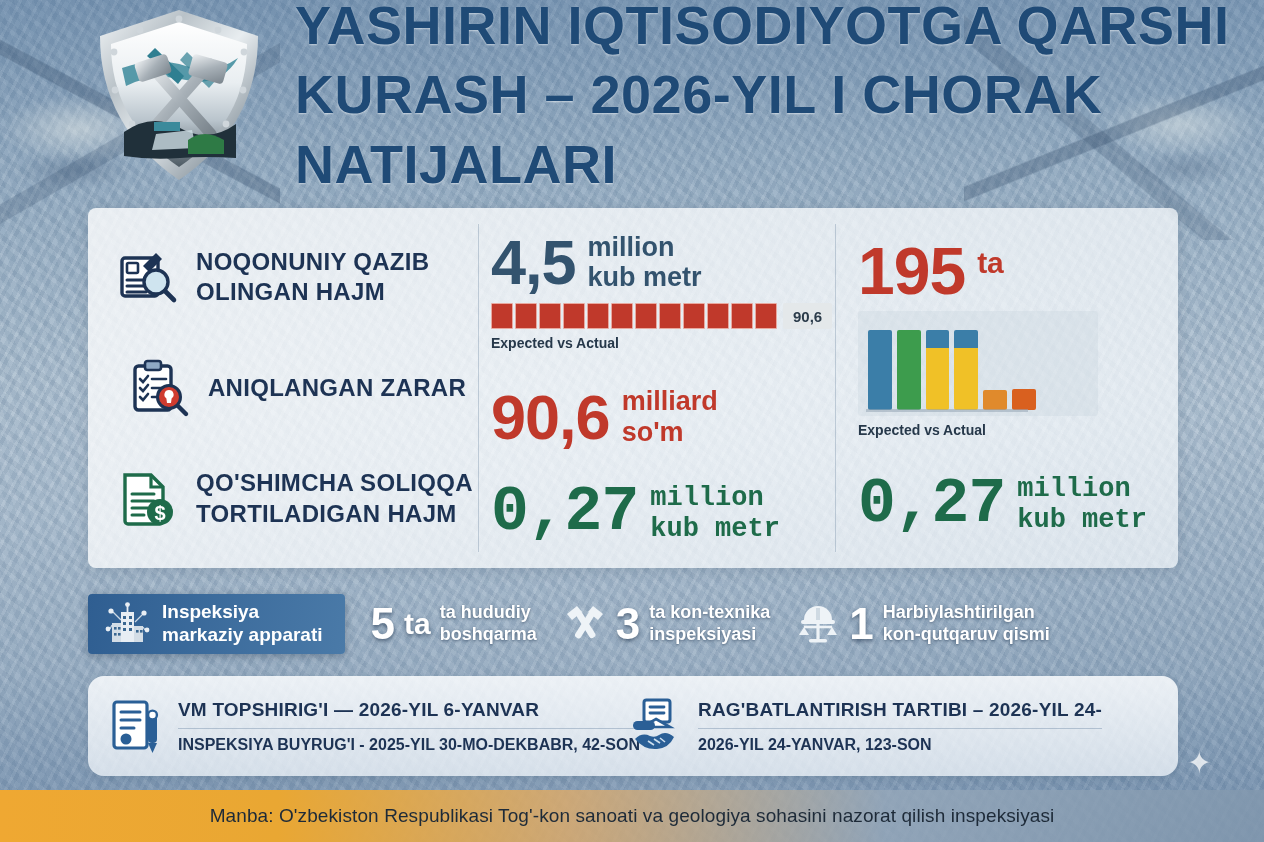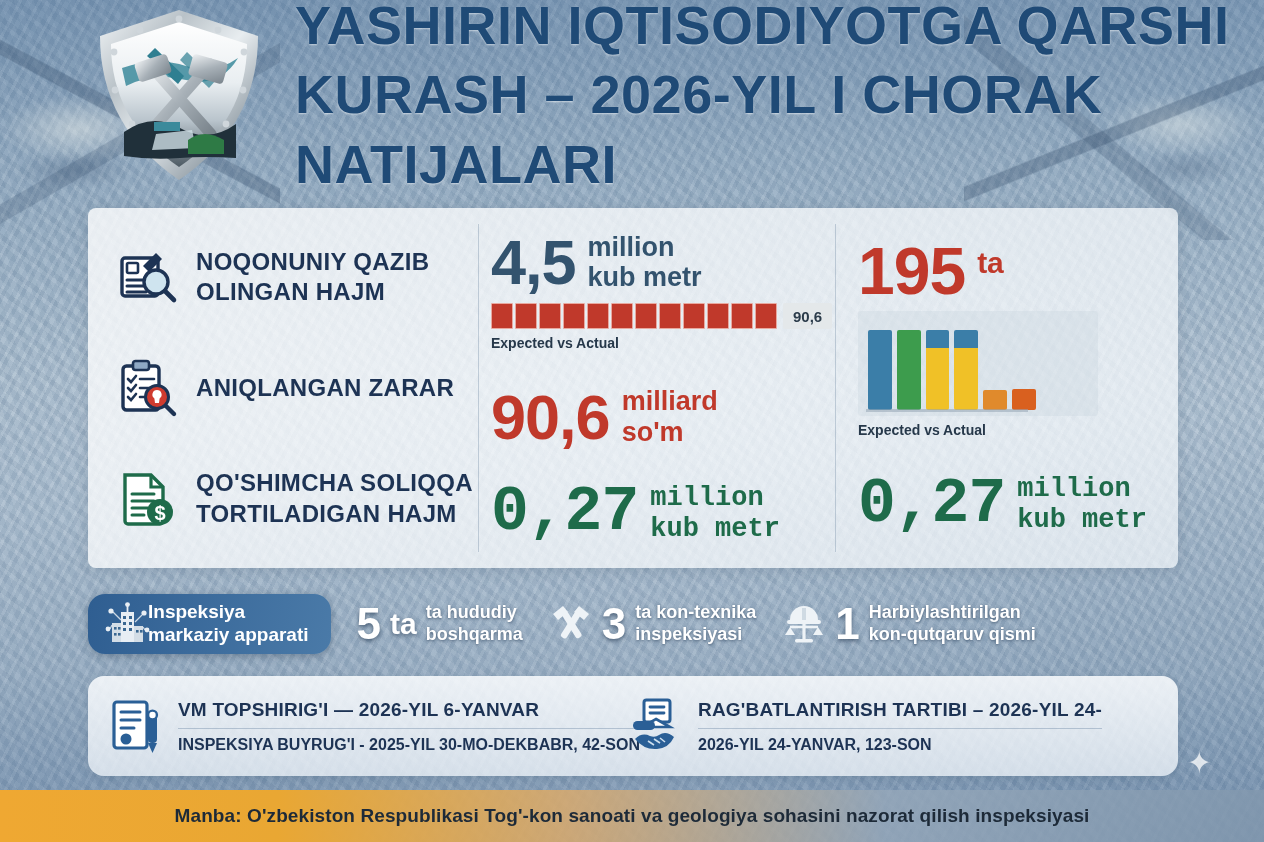--- a/index.html
+++ b/index.html
@@ -66,21 +66,21 @@
   #panel {
     position:absolute; left:88px; top:208px; width:1090px; height:360px;
     background:linear-gradient(145deg, rgba(255,255,255,0.80), rgba(246,250,253,0.70));
     border-radius:8px; z-index:5;
     box-shadow:0 2px 14px rgba(40,60,85,0.18);
     display:flex;
   }
   #panel .divider {
     width:1px; background:rgba(110,135,160,0.35); margin:16px 0; flex:none;
   }
-  .col-left { width:390px; padding:14px 0 14px 28px; display:flex; flex-direction:column; justify-content:space-around; }
+  .col-left { width:390px; padding:14px 0 14px 28px; display:flex; flex-direction:column; justify-content:space-around;align-items:center; }
   .col-mid  { width:356px; padding:6px 12px; display:flex; flex-direction:column; justify-content:space-around; }
   .col-right{ flex:1; padding:14px 12px 14px 22px; display:flex; flex-direction:column; justify-content:space-around; }
 
   
   .lrow { display:flex; align-items:center; gap:18px; }
   .lrow .ltext {
     color:#1d3354; font-size:24px; font-weight:bold; line-height:1.26; letter-spacing:0.3px;
   }
   .licon { width:62px; height:62px; flex:none; }
 
@@ -112,23 +112,23 @@
   .bar .top { width:100%; }
   .bar .bot { width:100%; }
   .chart .baseline { position:absolute; left:8px; right:70px; bottom:4px; height:3px; background:rgba(150,165,180,0.55); }
 
   
   #units {
     position:absolute; left:88px; top:588px; width:1090px; height:72px;
     display:flex; align-items:center; z-index:5;
   }
   #units-chip {
-    display:flex; align-items:center; gap:0;
+    display:flex; align-items:center; gap:14px;
     background:linear-gradient(100deg,#2f5e91,#4a7aa8);
-    border-radius:17px; padding:9px 22px 9px 16px; height:60px;
+    border-radius:4px; padding:9px 22px 9px 16px; height:60px;
     box-shadow:0 2px 8px rgba(25,45,70,0.35);
   }
   #units-chip .utext { color:#fff; font-size:19px; font-weight:bold; line-height:1.2; }
   .unit-item { display:flex; align-items:center; gap:9px; margin-left:26px; }
   .unit-item .ubig {
     color:#fff; font-size:44px; font-weight:bold; line-height:1;
     text-shadow:0 2px 4px rgba(15,35,60,0.55);
   }
   .unit-item .ulab {
     color:#fff; font-size:18px; font-weight:bold; line-height:1.2;
@@ -150,21 +150,21 @@
   .dline2 { color:#1d3354; font-size:16px; font-weight:bold; white-space:nowrap; }
   .dicon { width:52px; height:58px; flex:none; }
 
   
   #footer {
     position:absolute; left:0; bottom:0; width:1264px; height:52px; z-index:6;
     background:linear-gradient(90deg,#efa832 0%,#e9a733 22%, rgba(216,170,110,0.86) 45%,
                                rgba(150,168,186,0.80) 70%, rgba(130,152,174,0.82) 100%);
     display:flex; align-items:center; justify-content:center;
   }
-  #footer .ftext { color:#1d2a38; font-size:19px; font-weight:bold; letter-spacing:0.1px; }
+  #footer .ftext { color:#1d2a38; font-size:19px; font-weight:normal; letter-spacing:0.1px; }
   #sparkle { position:absolute; right:52px; bottom:62px; color:#fff; font-size:30px; opacity:0.75; z-index:6; }
 </style>
 </head>
 <body>
 
 <div id="bg"></div>
 
 <div id="header">
 
   <div id="emblem">

